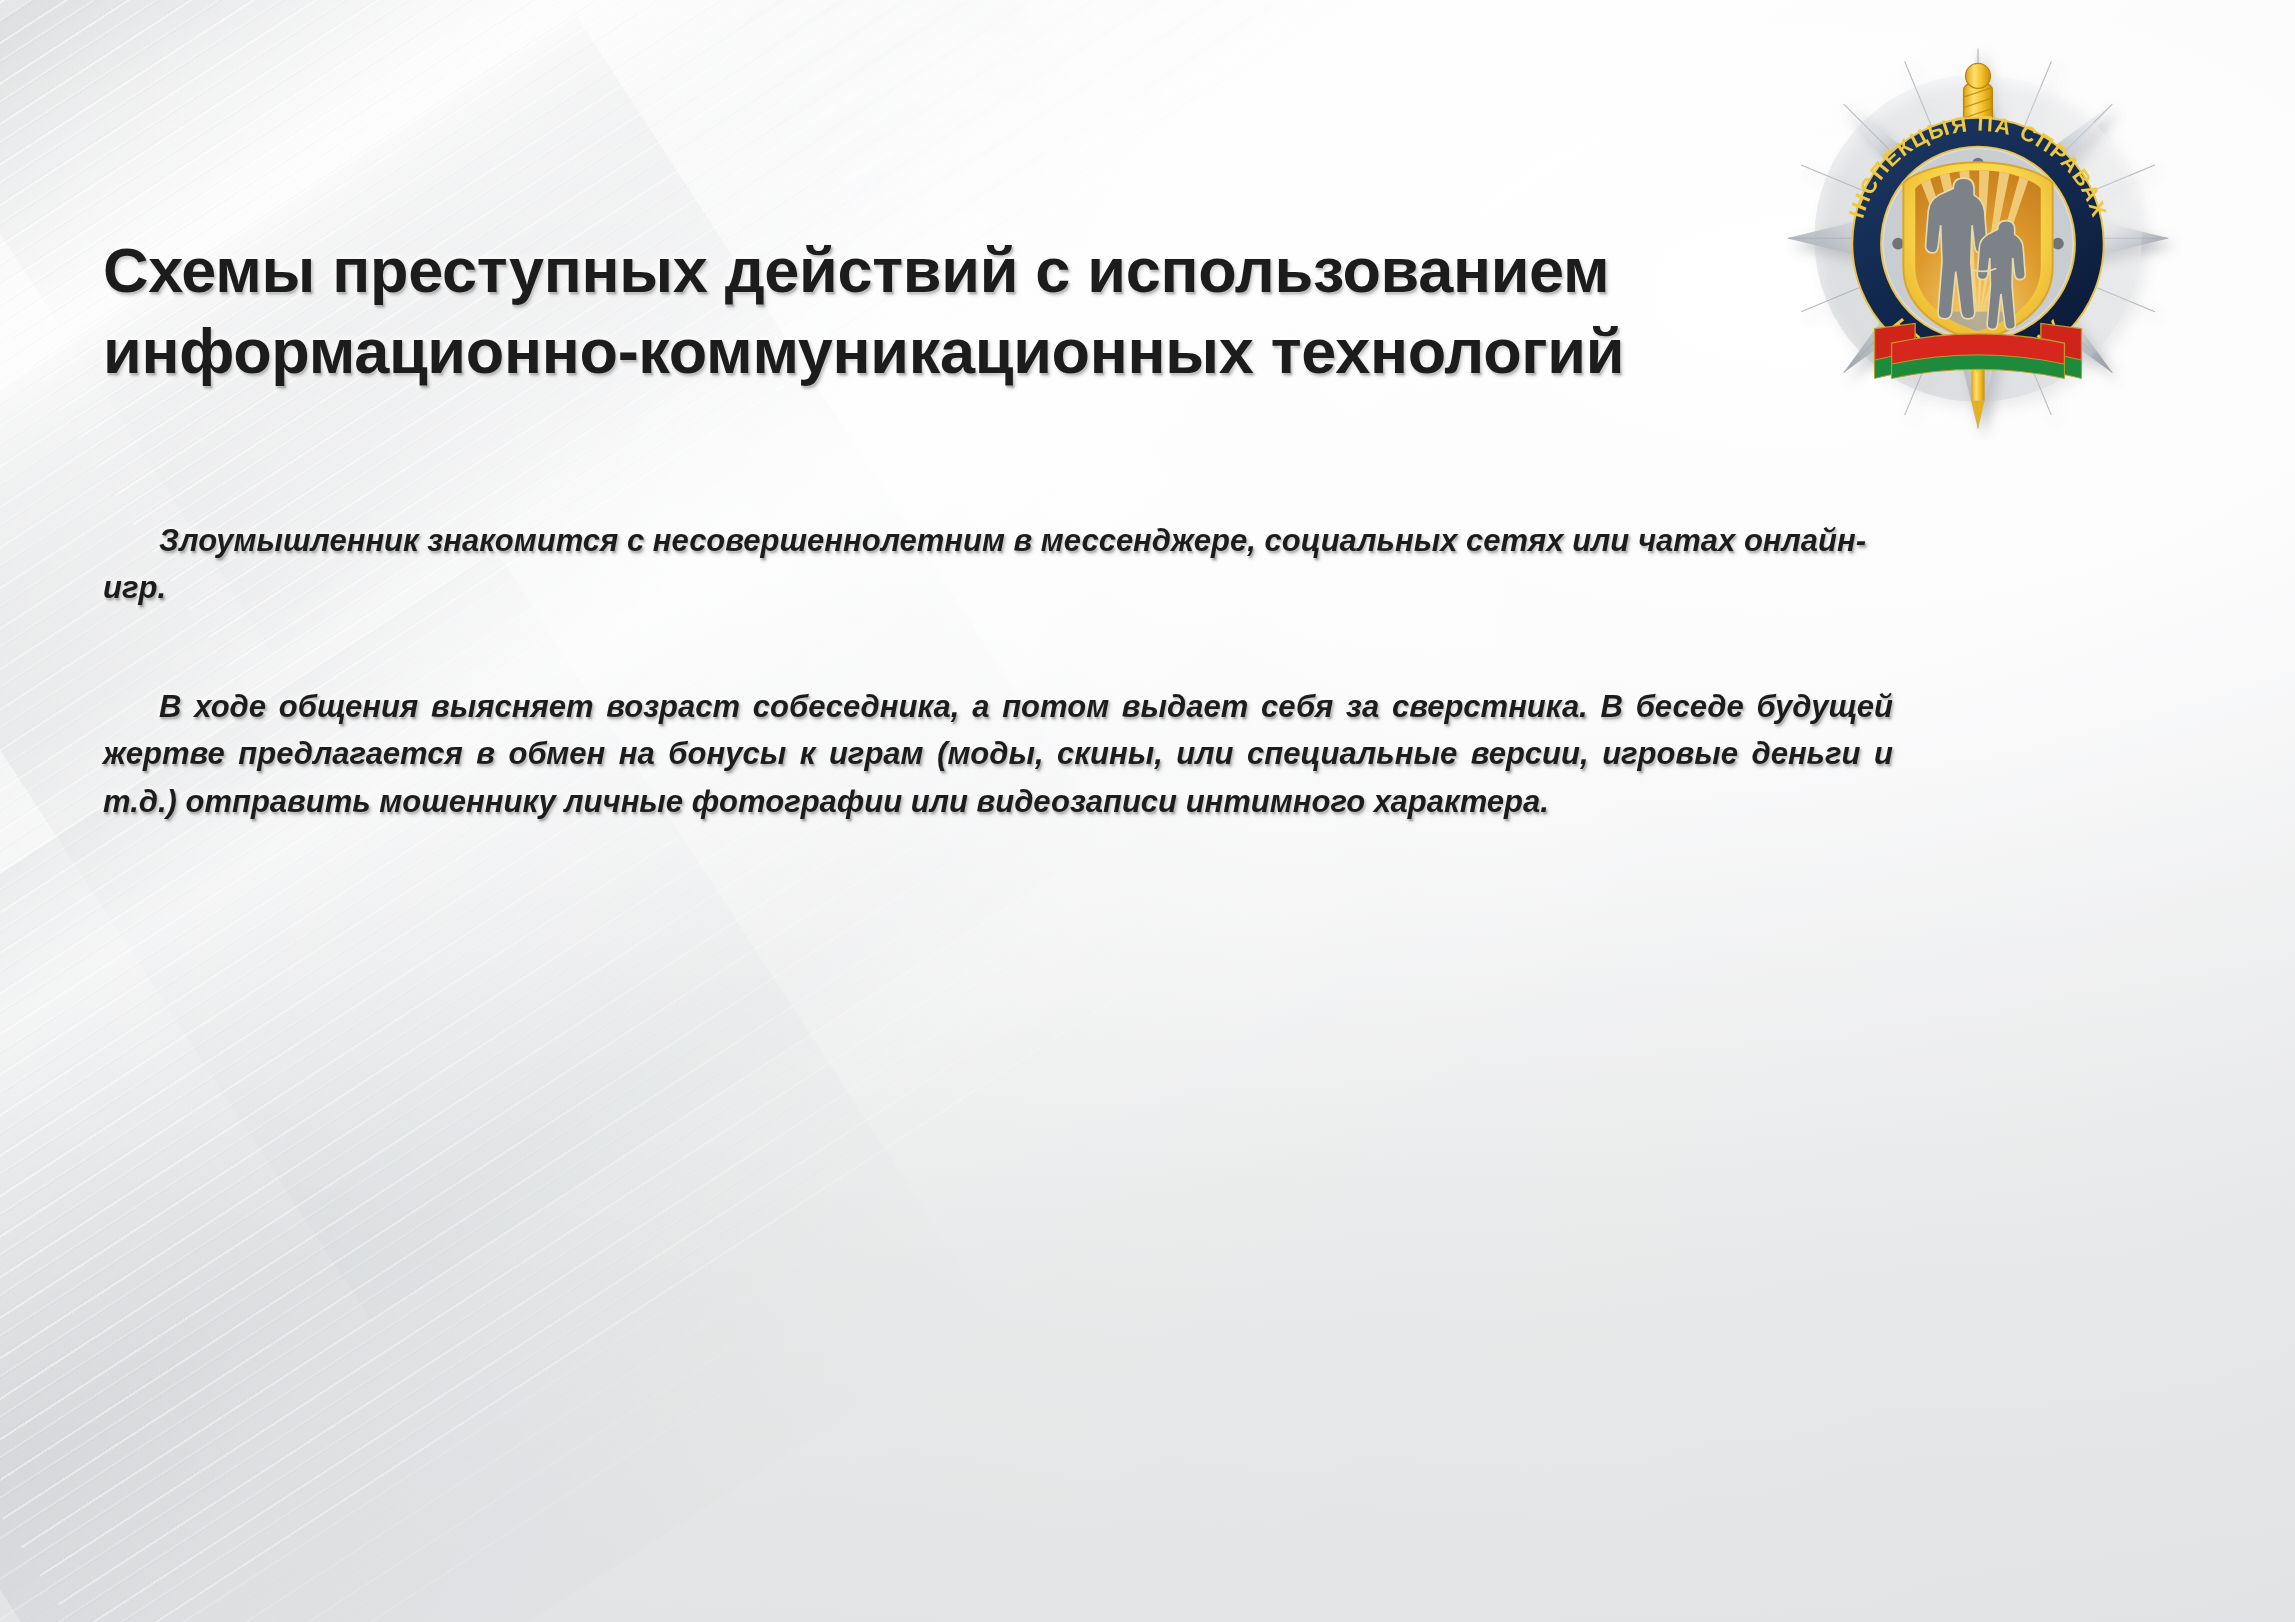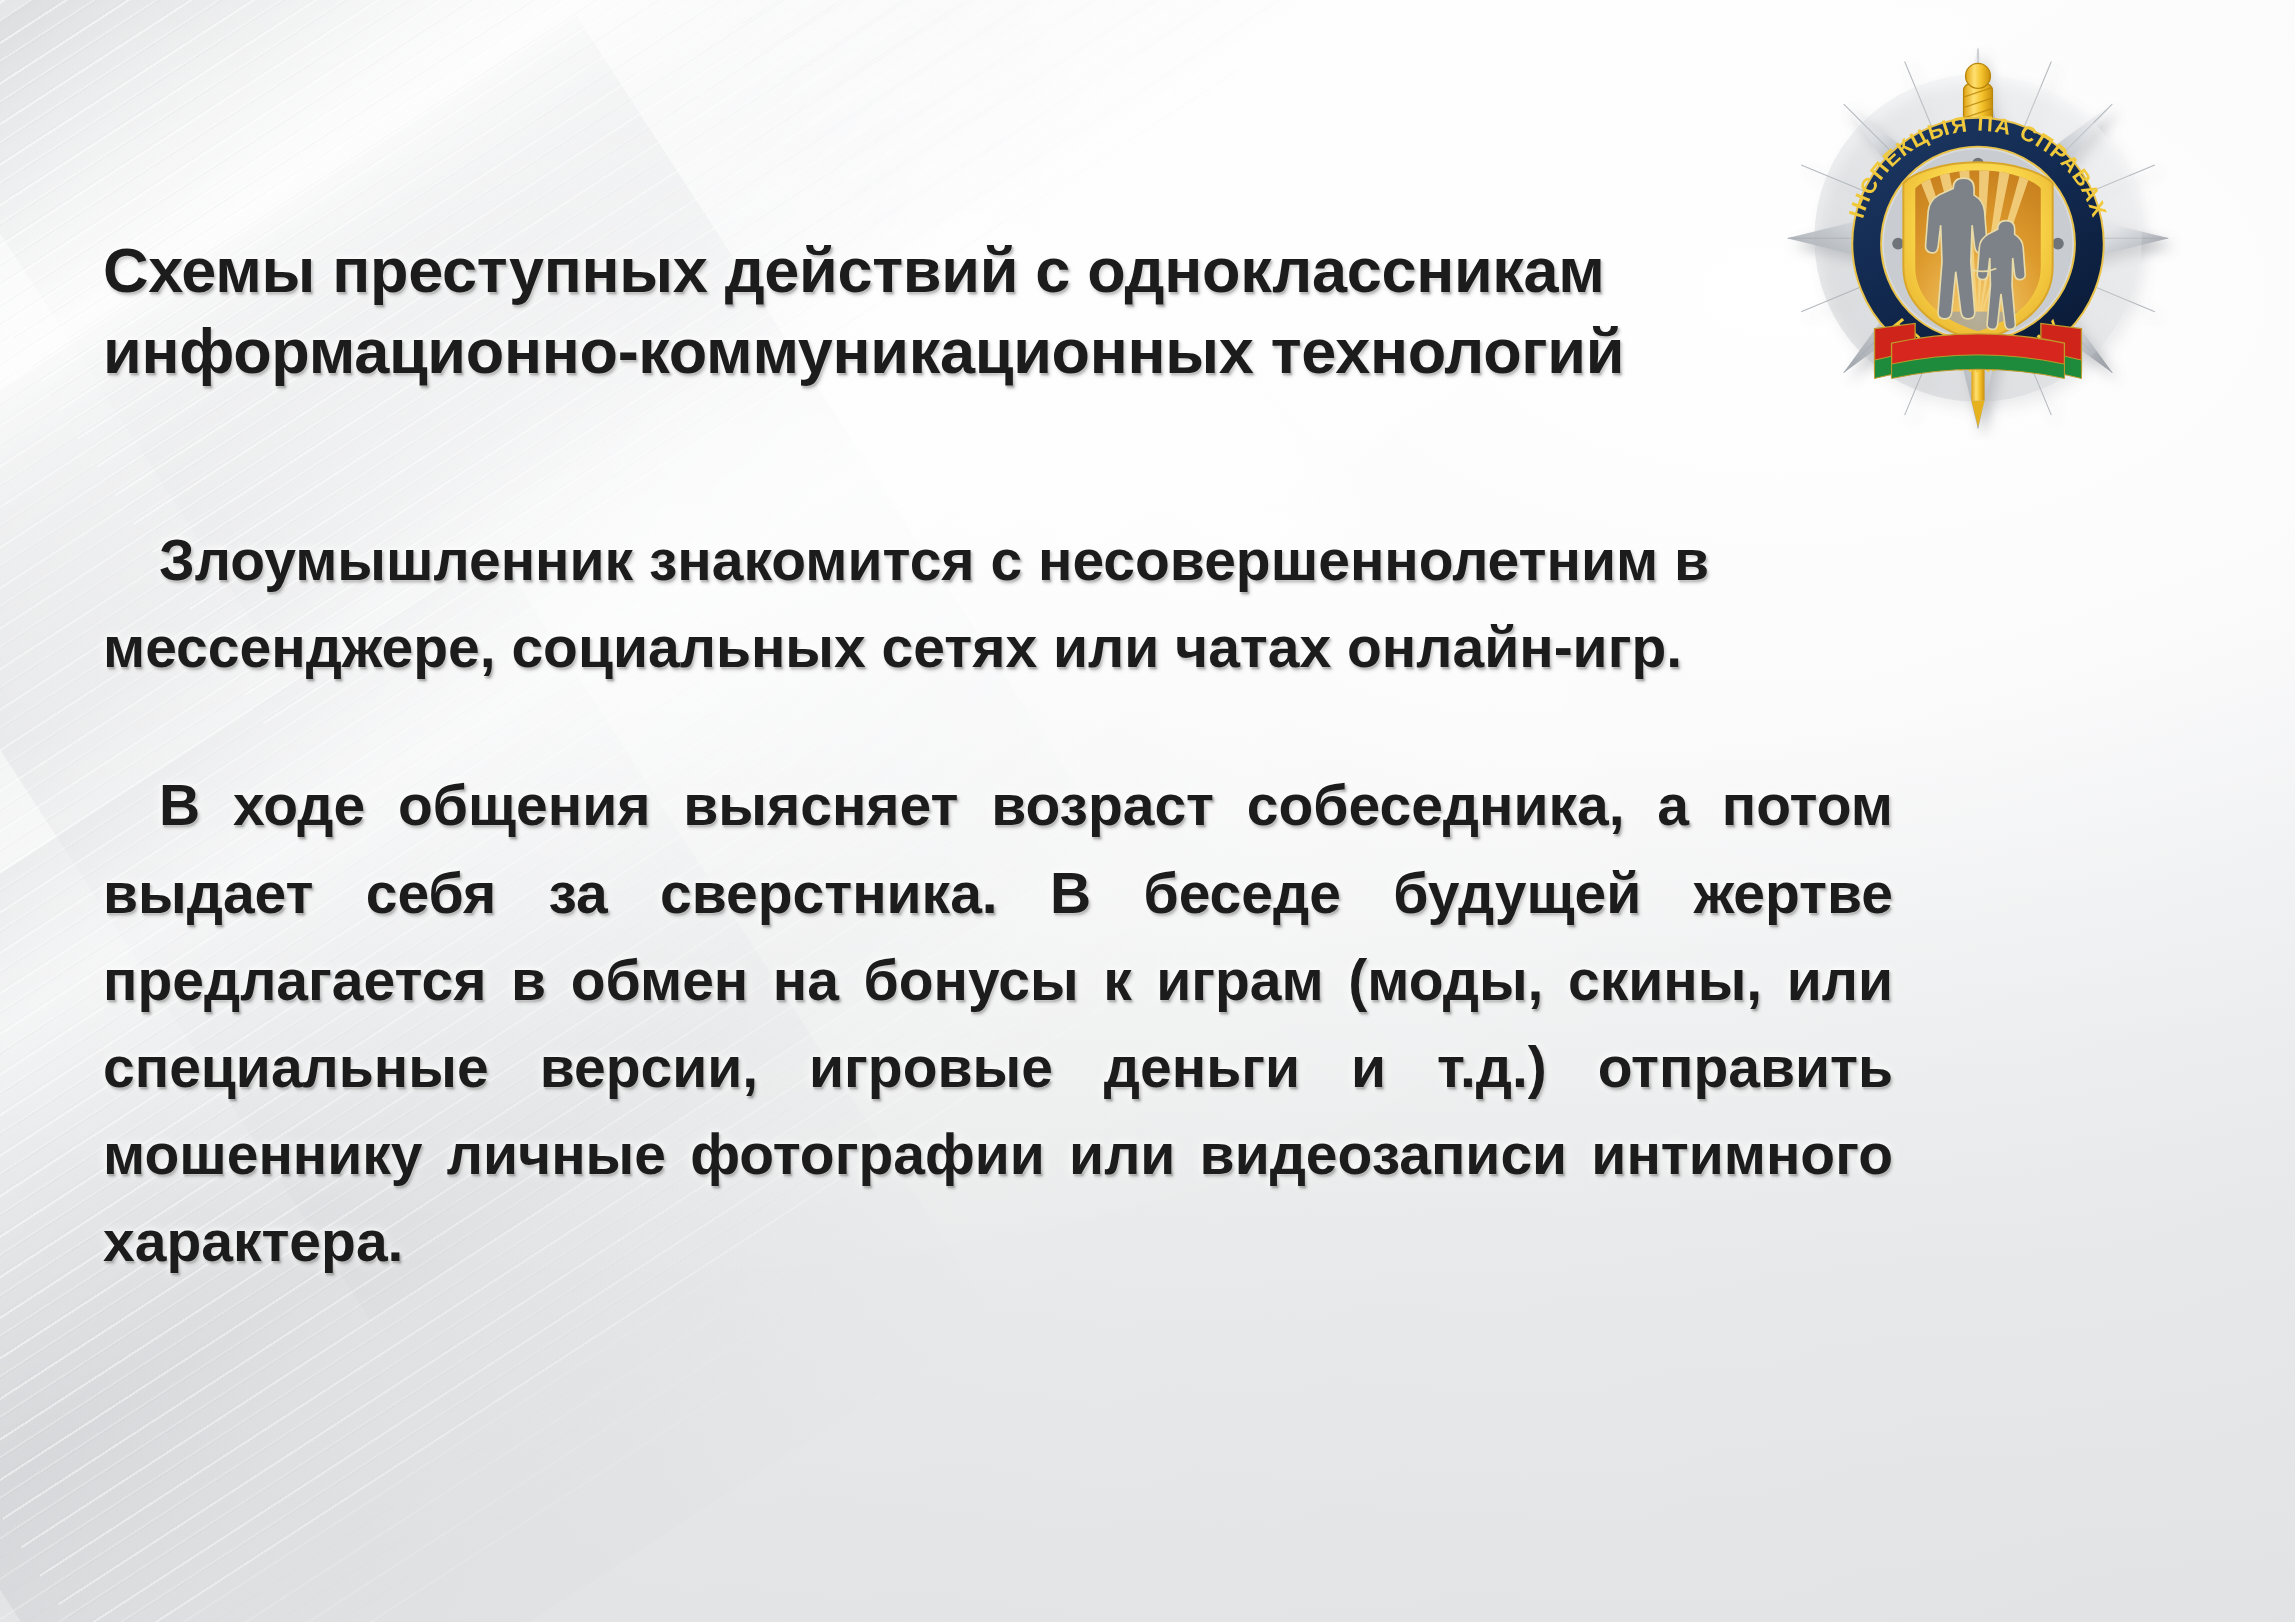--- a/index.html
+++ b/index.html
@@ -155,24 +155,25 @@
     letter-spacing: -0.3px;
   }
 
   #body {
     position: absolute;
     left: 103px;
     top: 517px;
     width: 1790px;
   }
   .para {
-    font-size: 57px;
+    font-size: 31px;
     font-weight: 700;
     line-height: 1.53;
     margin: 0 0 42px 0;
+    font-style: italic;
   }
   .para.justify { text-align: justify; text-align-last: left; }
   .para .indent { display: inline-block; width: 56px; }
   #p1 { margin-bottom: 71px; }
   #p2 { margin-bottom: 81px; }
   #p3 { margin-bottom: 0; }
 
   
   #emblem {
     position: absolute;
@@ -195,21 +196,21 @@
   <div class="bg-facet facet-b"></div>
   <div class="bg-band  band-2"></div>
   <div class="bg-facet facet-c"></div>
   <div class="bg-band  band-3"></div>
   <div class="bg-stripes stripes-1"></div>
   <div class="bg-stripes stripes-3"></div>
   <div class="bg-stripes stripes-2"></div>
   <div class="bg-stripes stripes-4"></div>
   <div class="bg-vignette"></div>
 
-  <h1 id="title" class="txt-shadowed">Схемы преступных действий с одноклассникам информационно-коммуникационных технологий</h1>
+  <h1 id="title" class="txt-shadowed">Схемы преступных действий с использованием информационно-коммуникационных технологий</h1>
 
   <div id="body">
 
     <p id="p1" class="para txt-shadowed"><span class="indent"></span><span>Злоумышленник знакомится с несовершеннолетним в мессенджере, социальных сетях или чатах онлайн-игр.</span></p>
 
     <p id="p2" class="para txt-shadowed justify"><span class="indent"></span><span>В ходе общения выясняет возраст собеседника, а потом выдает себя за сверстника. В беседе будущей жертве предлагается в обмен на бонусы к играм (моды, скины, или специальные версии, игровые деньги и т.д.) отправить мошеннику личные фотографии или видеозаписи интимного характера.</span></p>
 
 
   </div>
 

